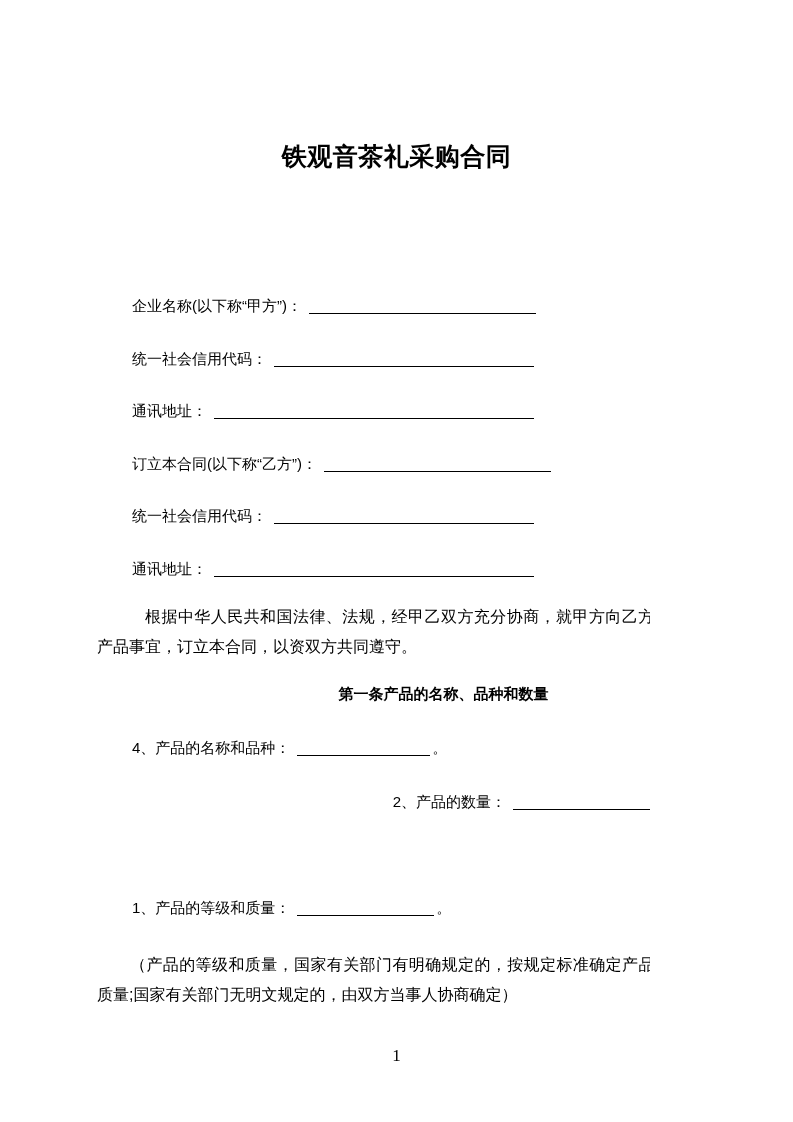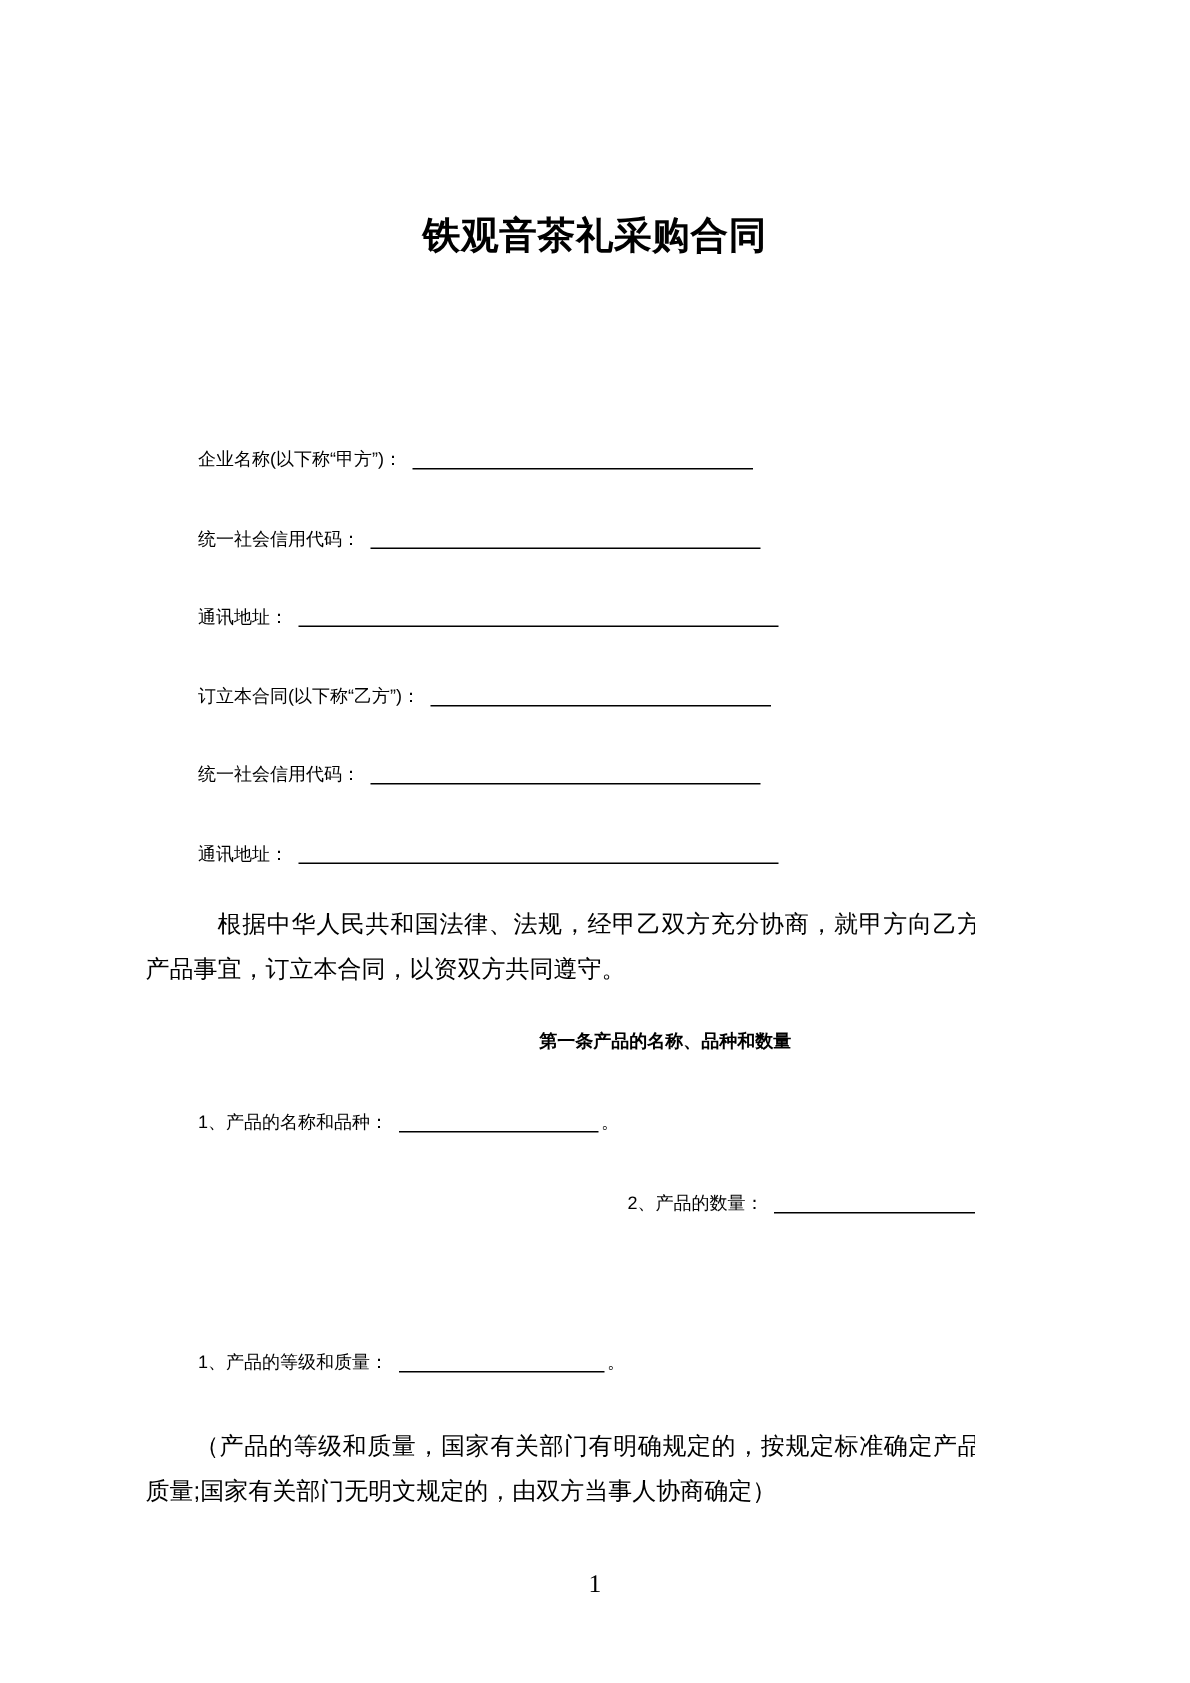--- a/index.html
+++ b/index.html
@@ -13,21 +13,21 @@
     height: 1122px;
     background: #ffffff;
     font-family: "Liberation Sans", "DejaVu Sans", sans-serif;
     color: #000000;
     overflow: hidden;
   }
   .line {
     position: absolute;
     left: 85px;
     width: 623px;
-    font-size: 12px;
+    font-size: 15px;
     line-height: 22px;
     white-space: nowrap;
   }
   .doc-title {
     position: absolute;
     left: 0;
     top: 140px;
     width: 793px;
     text-align: center;
     font-size: 25px;
@@ -101,21 +101,21 @@
 
   <div class="line indent" style="top:558px;">
     <span>通讯地址：</span><span class="blank w-addr"></span>
   </div>
 
   <div class="para preamble" style="top:602px;">根据中华人民共和国法律、法规，经甲乙双方充分协商，就甲方向乙方购买相关产品事宜，订立本合同，以资双方共同遵守。</div>
 
   <div class="line indent heading" style="top:683px;">第一条产品的名称、品种和数量</div>
 
   <div class="line indent" style="top:737px;">
-    <span>1、产品的名称和品种：</span><span class="blank w-item-s"></span><span class="suffix">。</span>
+    <span>4、产品的名称和品种：</span><span class="blank w-item-s"></span><span class="suffix">。</span>
   </div>
 
   <div class="line indent" style="top:791px;text-align:right;">
     <span>2、产品的数量：</span><span class="blank w-item-m"></span><span class="suffix">。</span>
   </div>
 
 
   <div class="line indent" style="top:897px;">
     <span>1、产品的等级和质量：</span><span class="blank w-item-q"></span><span class="suffix">。</span>
   </div>

